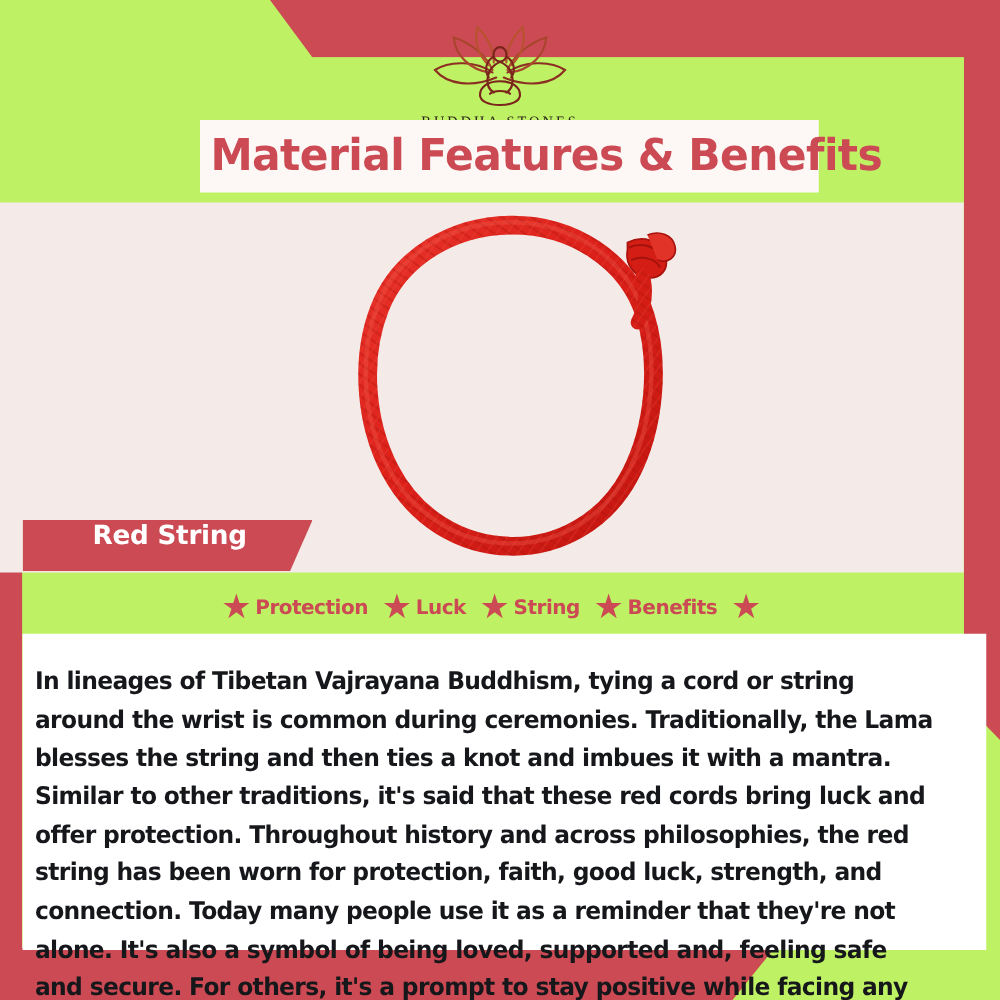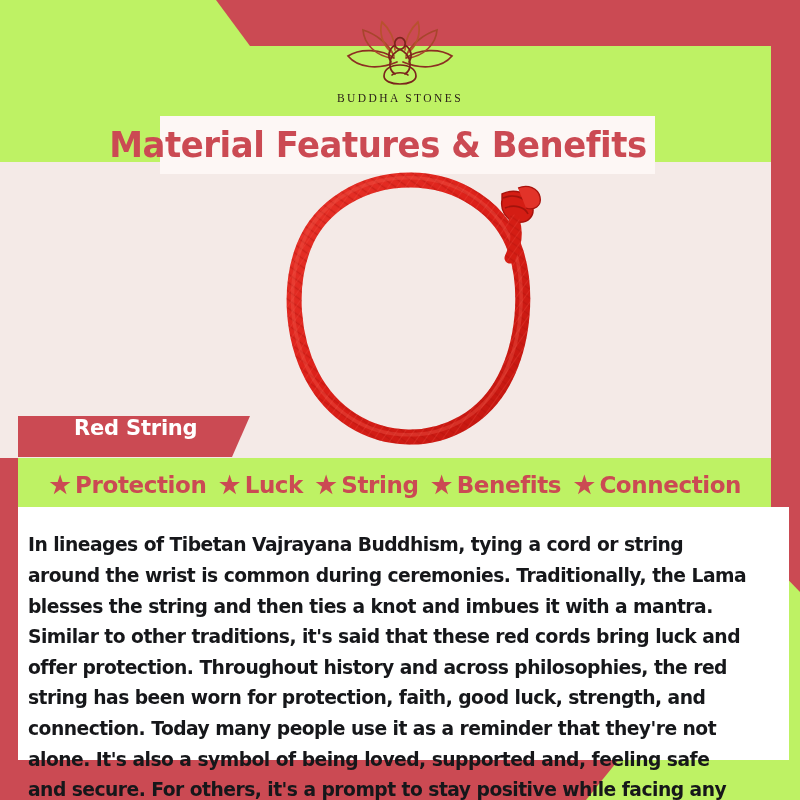--- a/index.html
+++ b/index.html
@@ -105,28 +105,28 @@
     margin-top: 2px;
     font-family: "Liberation Serif", serif;
     font-size: 11.5px;
     letter-spacing: 2.4px;
     color: #2B2018;
     text-align: center;
   }
 
   #title-box {
     position: absolute;
-    top: 116px;
+    top: 96px;
     left: 160px;
     width: 495px;
     height: 58px;
     background: #FDF7F5;
     display: flex;
     align-items: center;
-    justify-content: flex-end;
+    justify-content: flex-start;
   }
 
   #page-title {
     font-family: "DejaVu Sans", sans-serif;
     font-size: 35px;
     font-weight: bold;
     color: #CB4A53;
     letter-spacing: -0.5px;
     white-space: nowrap;
     transform: scaleX(0.97);
@@ -189,21 +189,21 @@
     margin-right: 3px;
     margin-left: 11px;
   }
 
   .benefit-item:first-child .benefit-star {
     margin-left: 0;
   }
 
   .benefit-label {
     font-family: "DejaVu Sans", sans-serif;
-    font-size: 23px;
+    font-size: 16px;
     font-weight: bold;
     color: #CB4A53;
     letter-spacing: -0.4px;
   }
 
   
   #body-panel {
     position: absolute;
     top: 507px;
     left: 18px;
@@ -344,20 +344,19 @@
     <span class="benefit-item">
       <span class="benefit-star">★</span>
       <span class="benefit-label">String</span>
     </span>
     <span class="benefit-item">
       <span class="benefit-star">★</span>
       <span class="benefit-label">Benefits</span>
     </span>
     <span class="benefit-item">
       <span class="benefit-star">★</span>
-      <span class="benefit-label">Connection</span>
     </span>
   </div>
 
   <div id="body-panel"></div>
   <p id="body-text">In lineages of Tibetan Vajrayana Buddhism, tying a cord or string around the wrist is common during ceremonies. Traditionally, the Lama blesses the string and then ties a knot and imbues it with a mantra. Similar to other traditions, it's said that these red cords bring luck and offer protection. Throughout history and across philosophies, the red string has been worn for protection, faith, good luck, strength, and connection. Today many people use it as a reminder that they're not alone. It's also a symbol of being loved, supported and, feeling safe and secure. For others, it's a prompt to stay positive while facing any adversity.</p>
 
 </div>
 
 </body></html>

